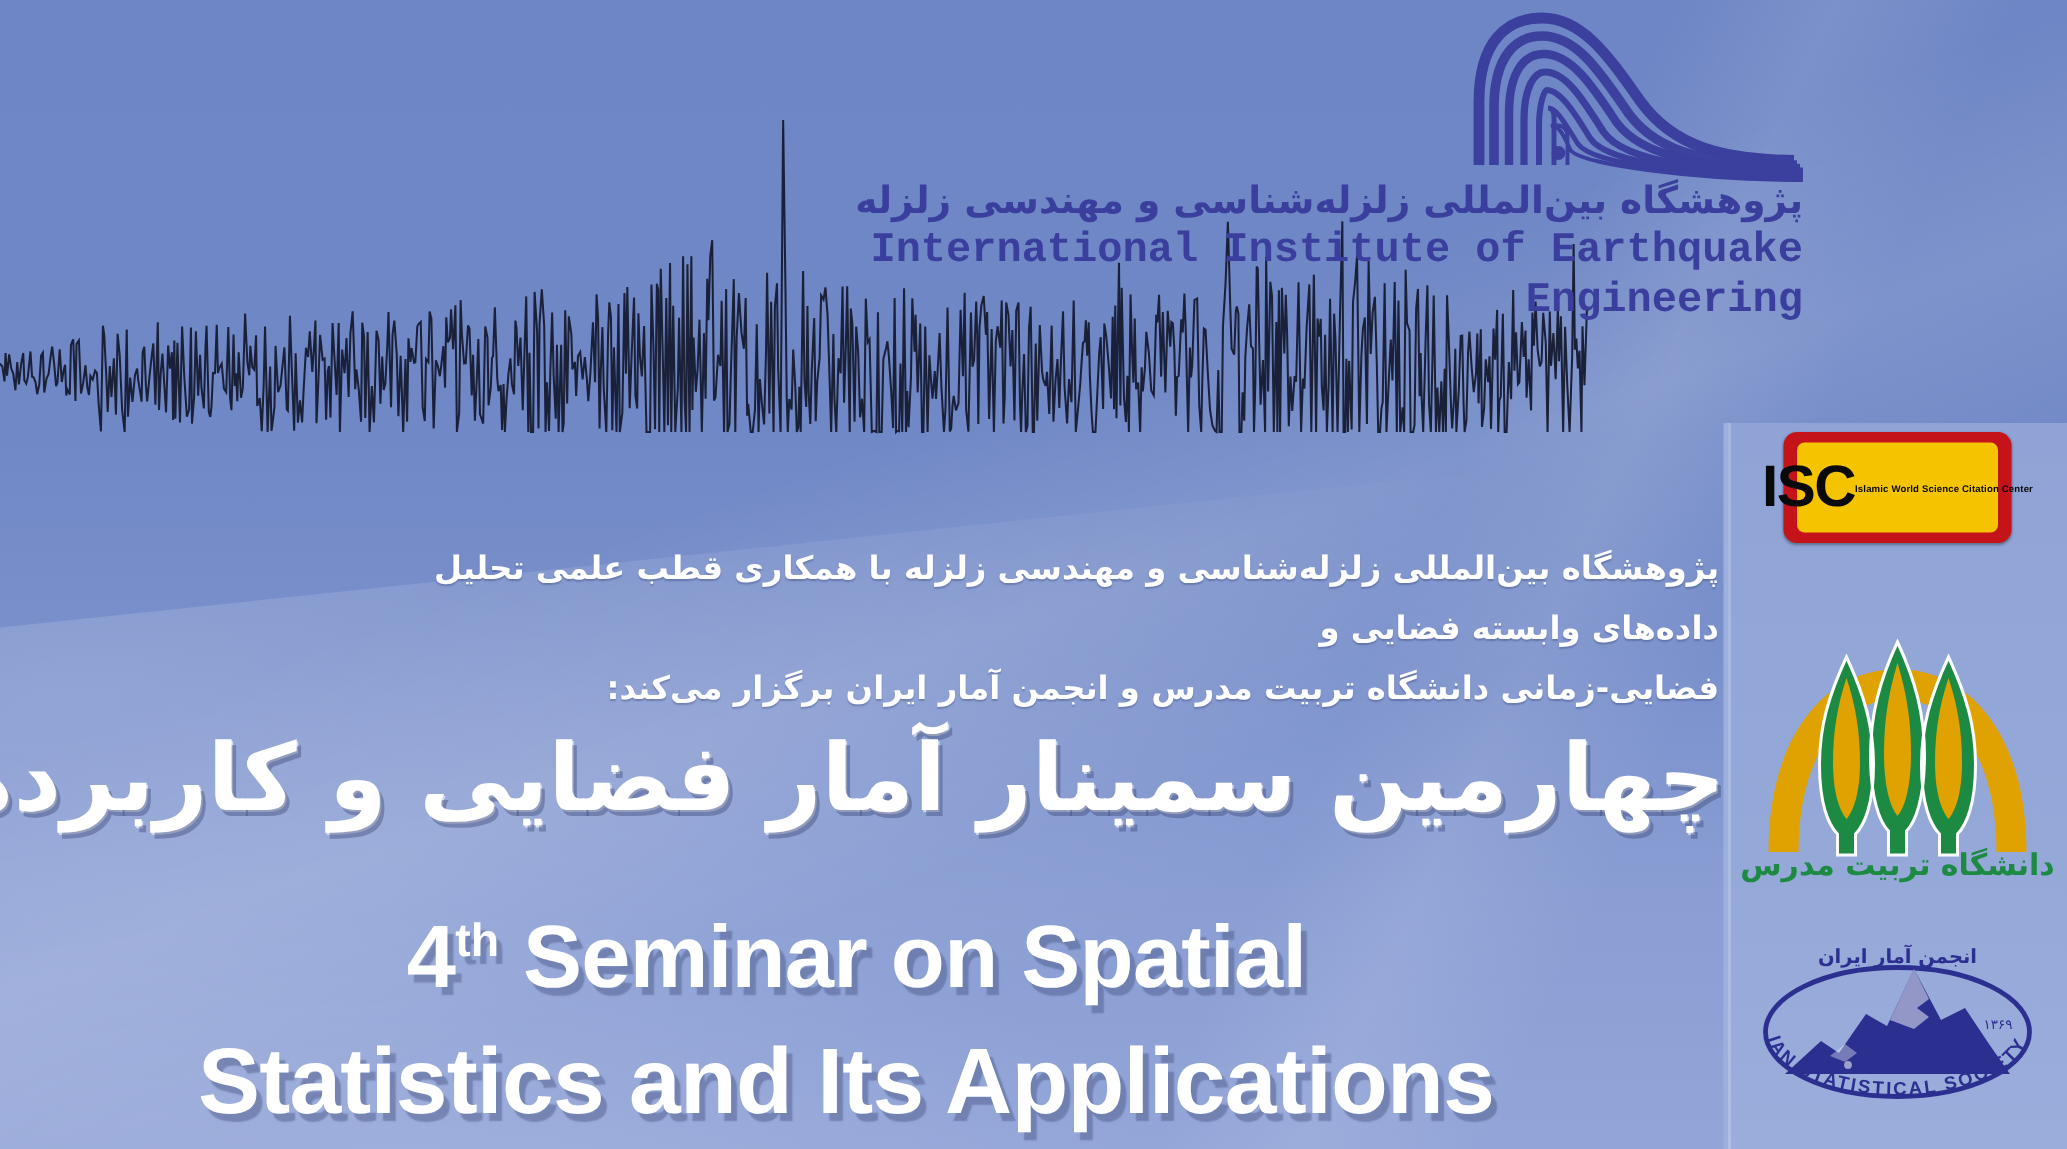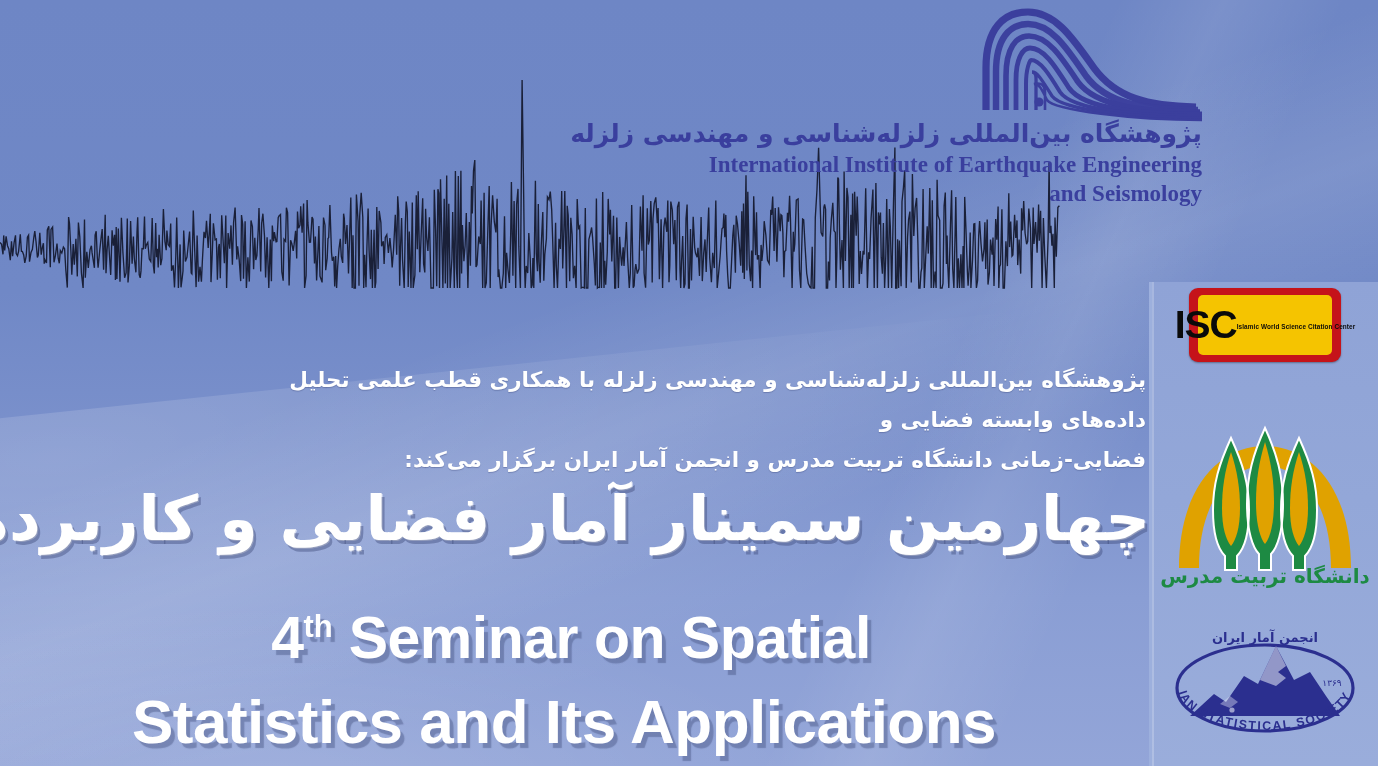--- a/index.html
+++ b/index.html
@@ -53,23 +53,23 @@
     direction:rtl;
     font-family:"DejaVu Sans",sans-serif;
     font-weight:bold;
     font-size:25px;
     line-height:1.25;
     color:#3a3f9e;
     letter-spacing:-0.2px;
     margin-top:8px;
   }
   .org-en{
-    font-family:Liberation Serif, serif;
-    font-weight:bold;
-    font-size:23px;
+    font-family:Liberation Mono, monospace;
+    font-weight:bold;
+    font-size:28px;
     line-height:1.18;
     color:#3a3f9e;
     margin-top:2px;
   }
 
   
   #organizers{
     position:absolute;right:232px;top:360px;width:920px;
     direction:rtl;text-align:right;
     font-family:"DejaVu Sans",sans-serif;
@@ -202,21 +202,20 @@
       <g fill="none" stroke="#3b3f9d" stroke-width="3.3">
         <path d="M66,104 L66,82 C66,72 67,66 62,66 C68,66 73,76 82,90 C92,104 164,112 232,112"></path>
       </g>
       <g fill="none" stroke="#3b3f9d" stroke-width="2.6">
         <path d="M75,104 L75,86 C75,80 72,76 64,78 C70,78 72,84 77,94 C84,104 162,114 232,114"></path>
       </g>
       <circle cx="69" cy="96" r="4.6" fill="#3b3f9d"></circle>
     </svg>
     <div class="org-fa">پژوهشگاه بین‌المللی زلزله‌شناسی و مهندسی زلزله</div>
     <div class="org-en">International Institute of Earthquake Engineering</div>
-    <div class="org-en">and Seismology</div>
   </div>
 
   <div id="organizers">
     <div>پژوهشگاه بین‌المللی زلزله‌شناسی و مهندسی زلزله با همکاری قطب علمی تحلیل داده‌های وابسته فضایی و</div>
     <div>فضایی-زمانی دانشگاه تربیت مدرس و انجمن آمار ایران برگزار می‌کند:</div>
   </div>
 
   <div id="title-fa">چهارمین سمینار آمار فضایی و کاربردهای آن</div>
 
   <div id="title-en-1">

